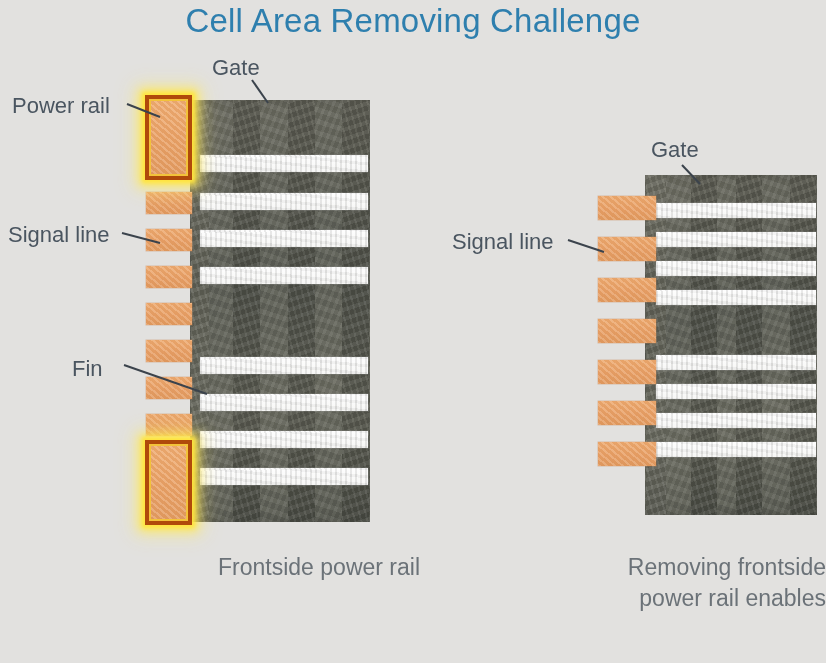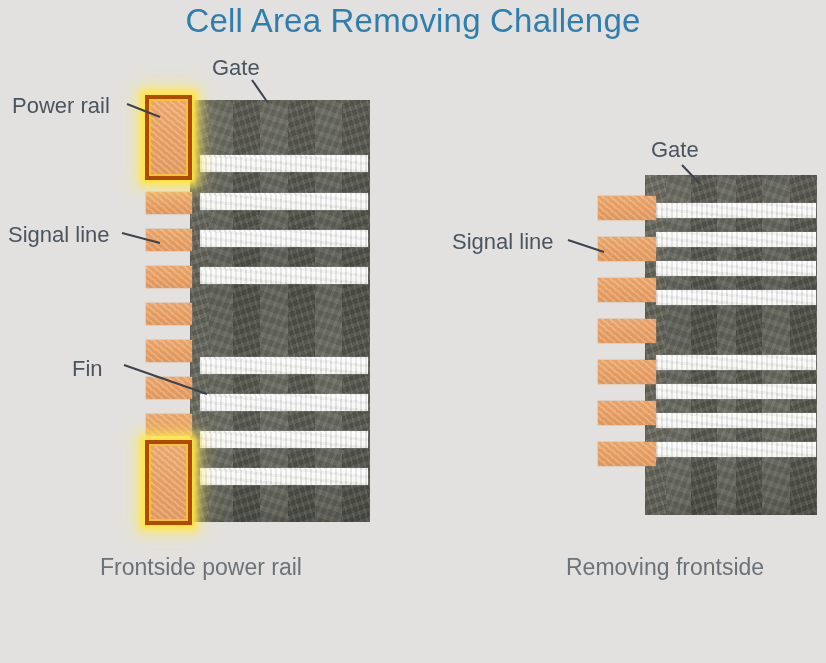--- a/index.html
+++ b/index.html
@@ -39,21 +39,21 @@
     font-size: 22px;
     color: #4a5560;
     white-space: nowrap;
   }
 
   
   .caption {
     position: absolute;
     font-size: 23px;
     color: #6b7278;
-    text-align: left;
+    text-align: right;
     line-height: 31px;
     white-space: nowrap;
   }
   .caption .cline { display: block; }
 
   
   #leaders {
     position: absolute;
     left: 0; top: 0;
     width: 826px; height: 663px;
@@ -212,15 +212,16 @@
   <div class="label" style="left:651px; top:137px;">Gate</div>
 
   <div class="label" style="left:452px; top:229px;">Signal line</div>
 
   <div class="caption" style="left:100px; top:552px; width:320px;">
     <span class="cline">Frontside power rail</span>
   </div>
 
   <div class="caption" style="left:566px; top:552px; width:260px;">
     <span class="cline">Removing frontside</span>
+    <span class="cline">power rail enables</span>
   </div>
 
 </div>
 
 </body></html>

